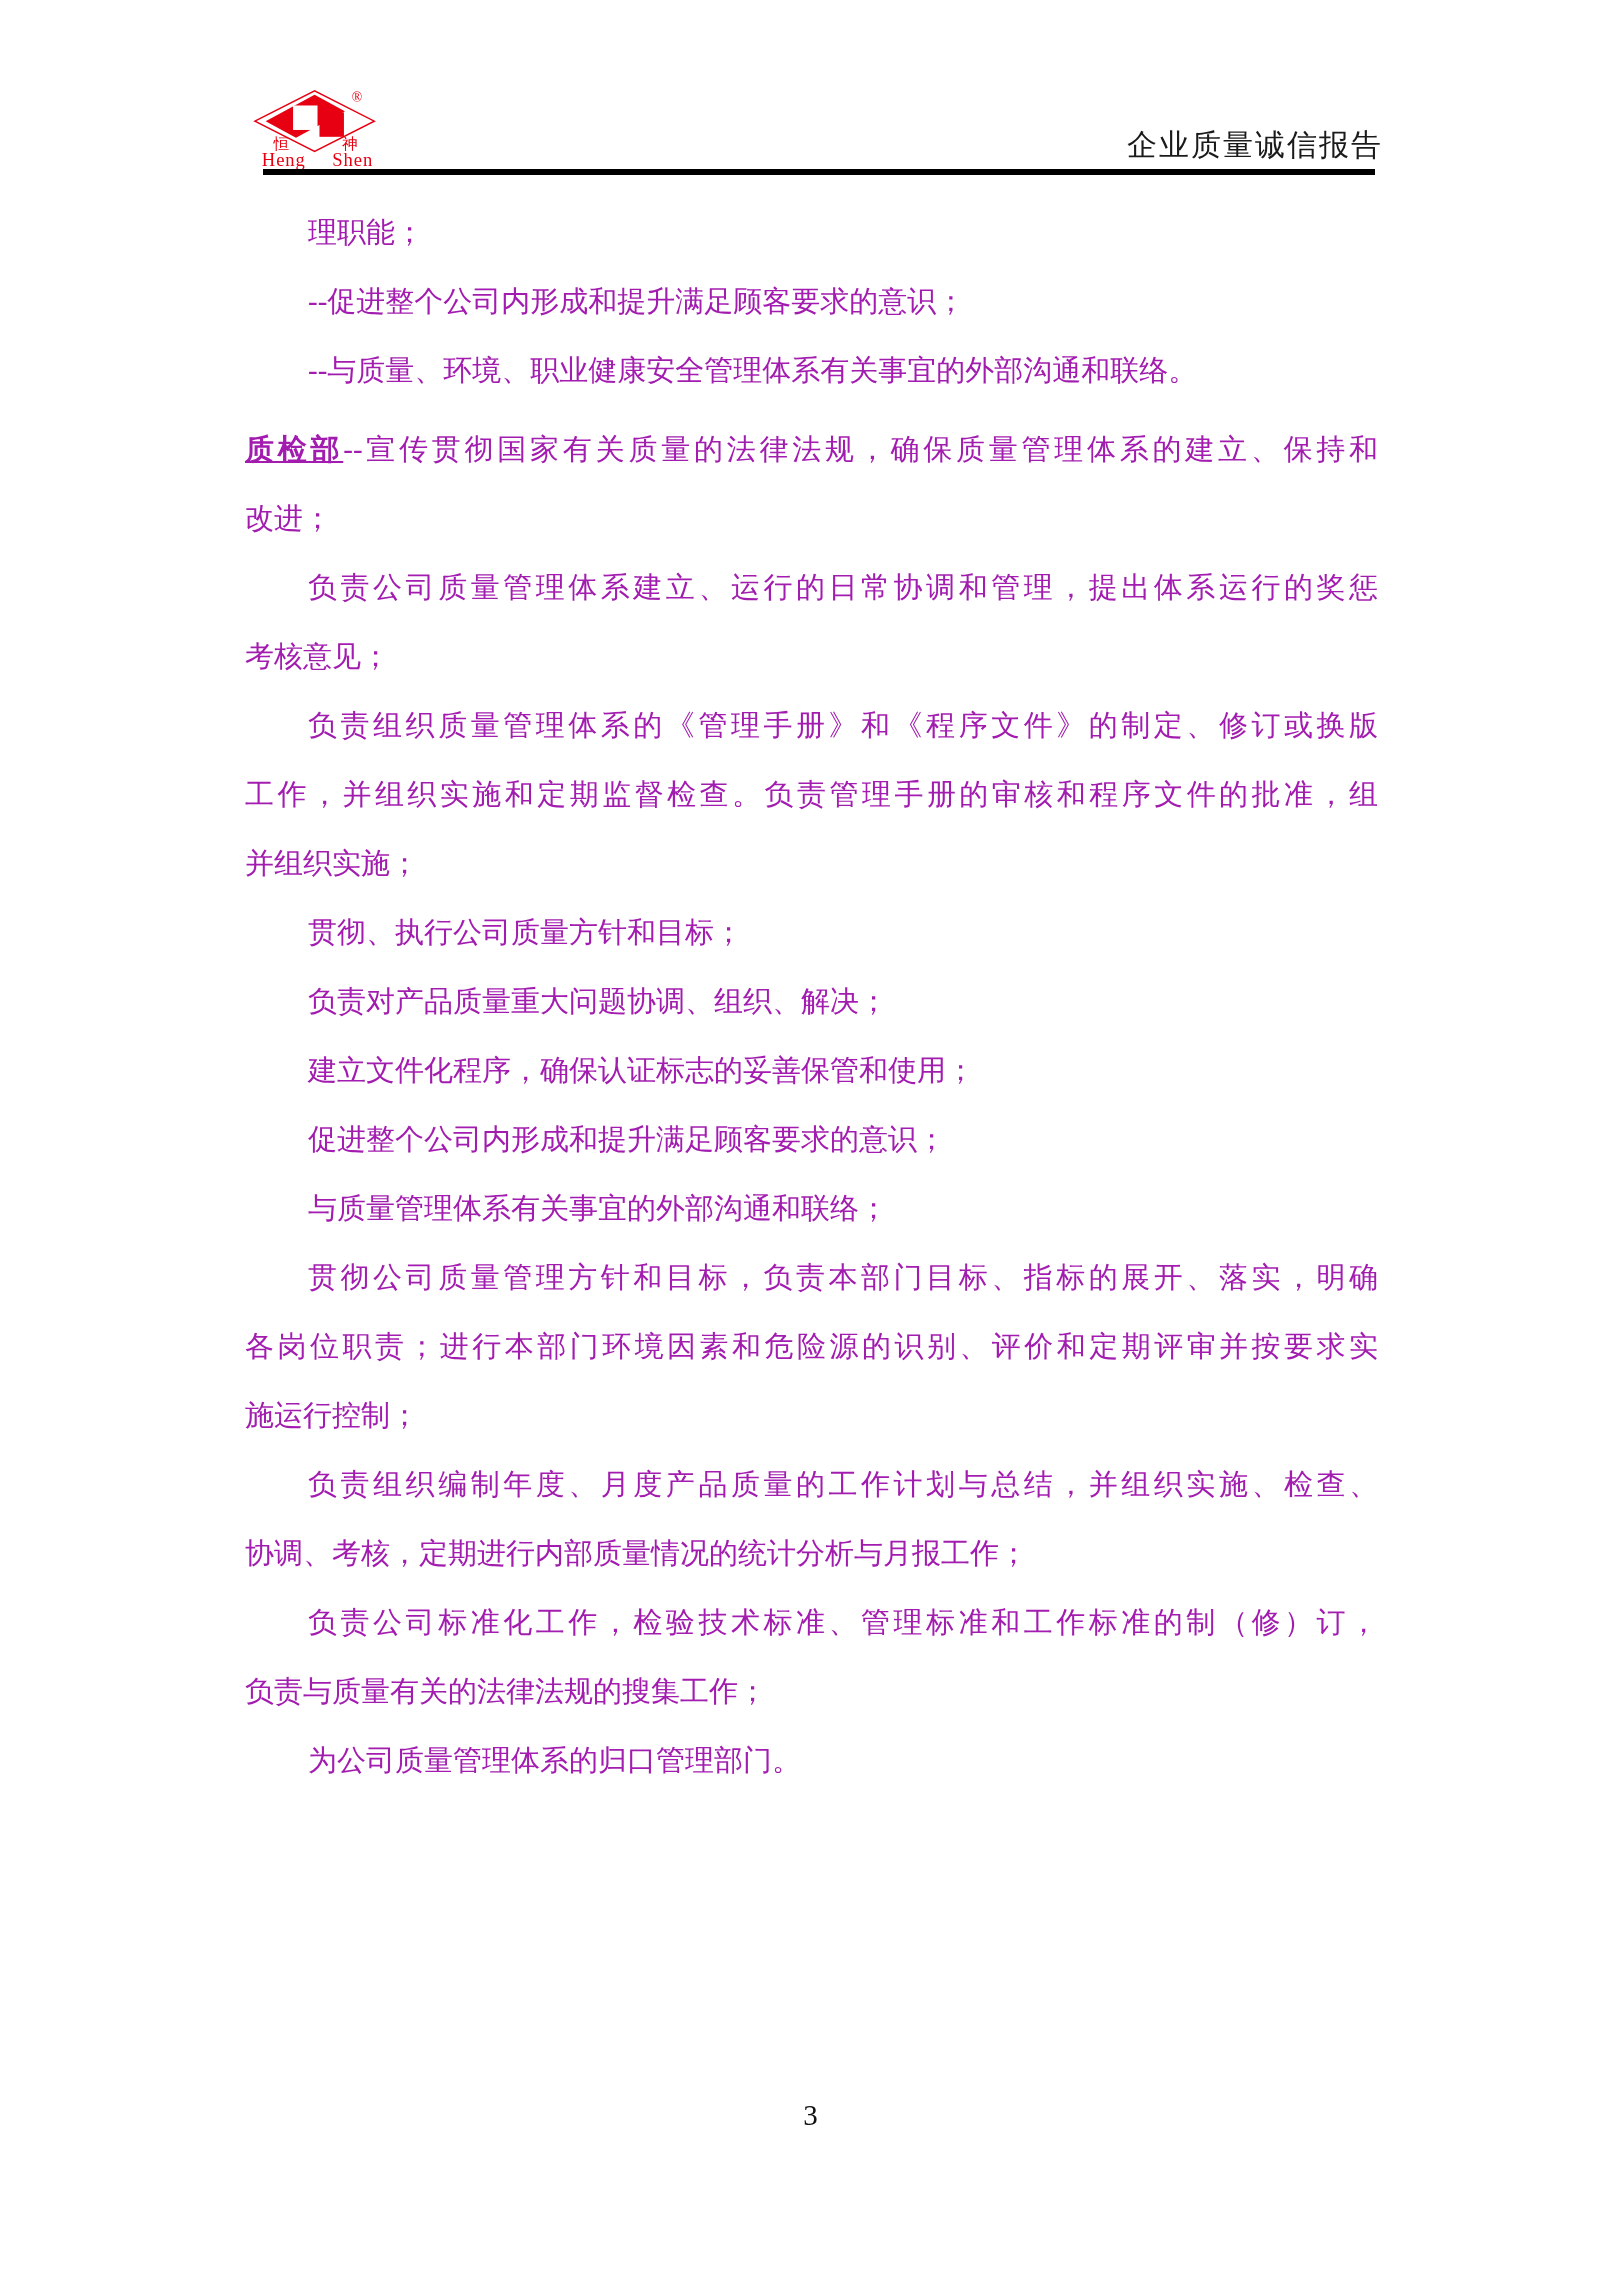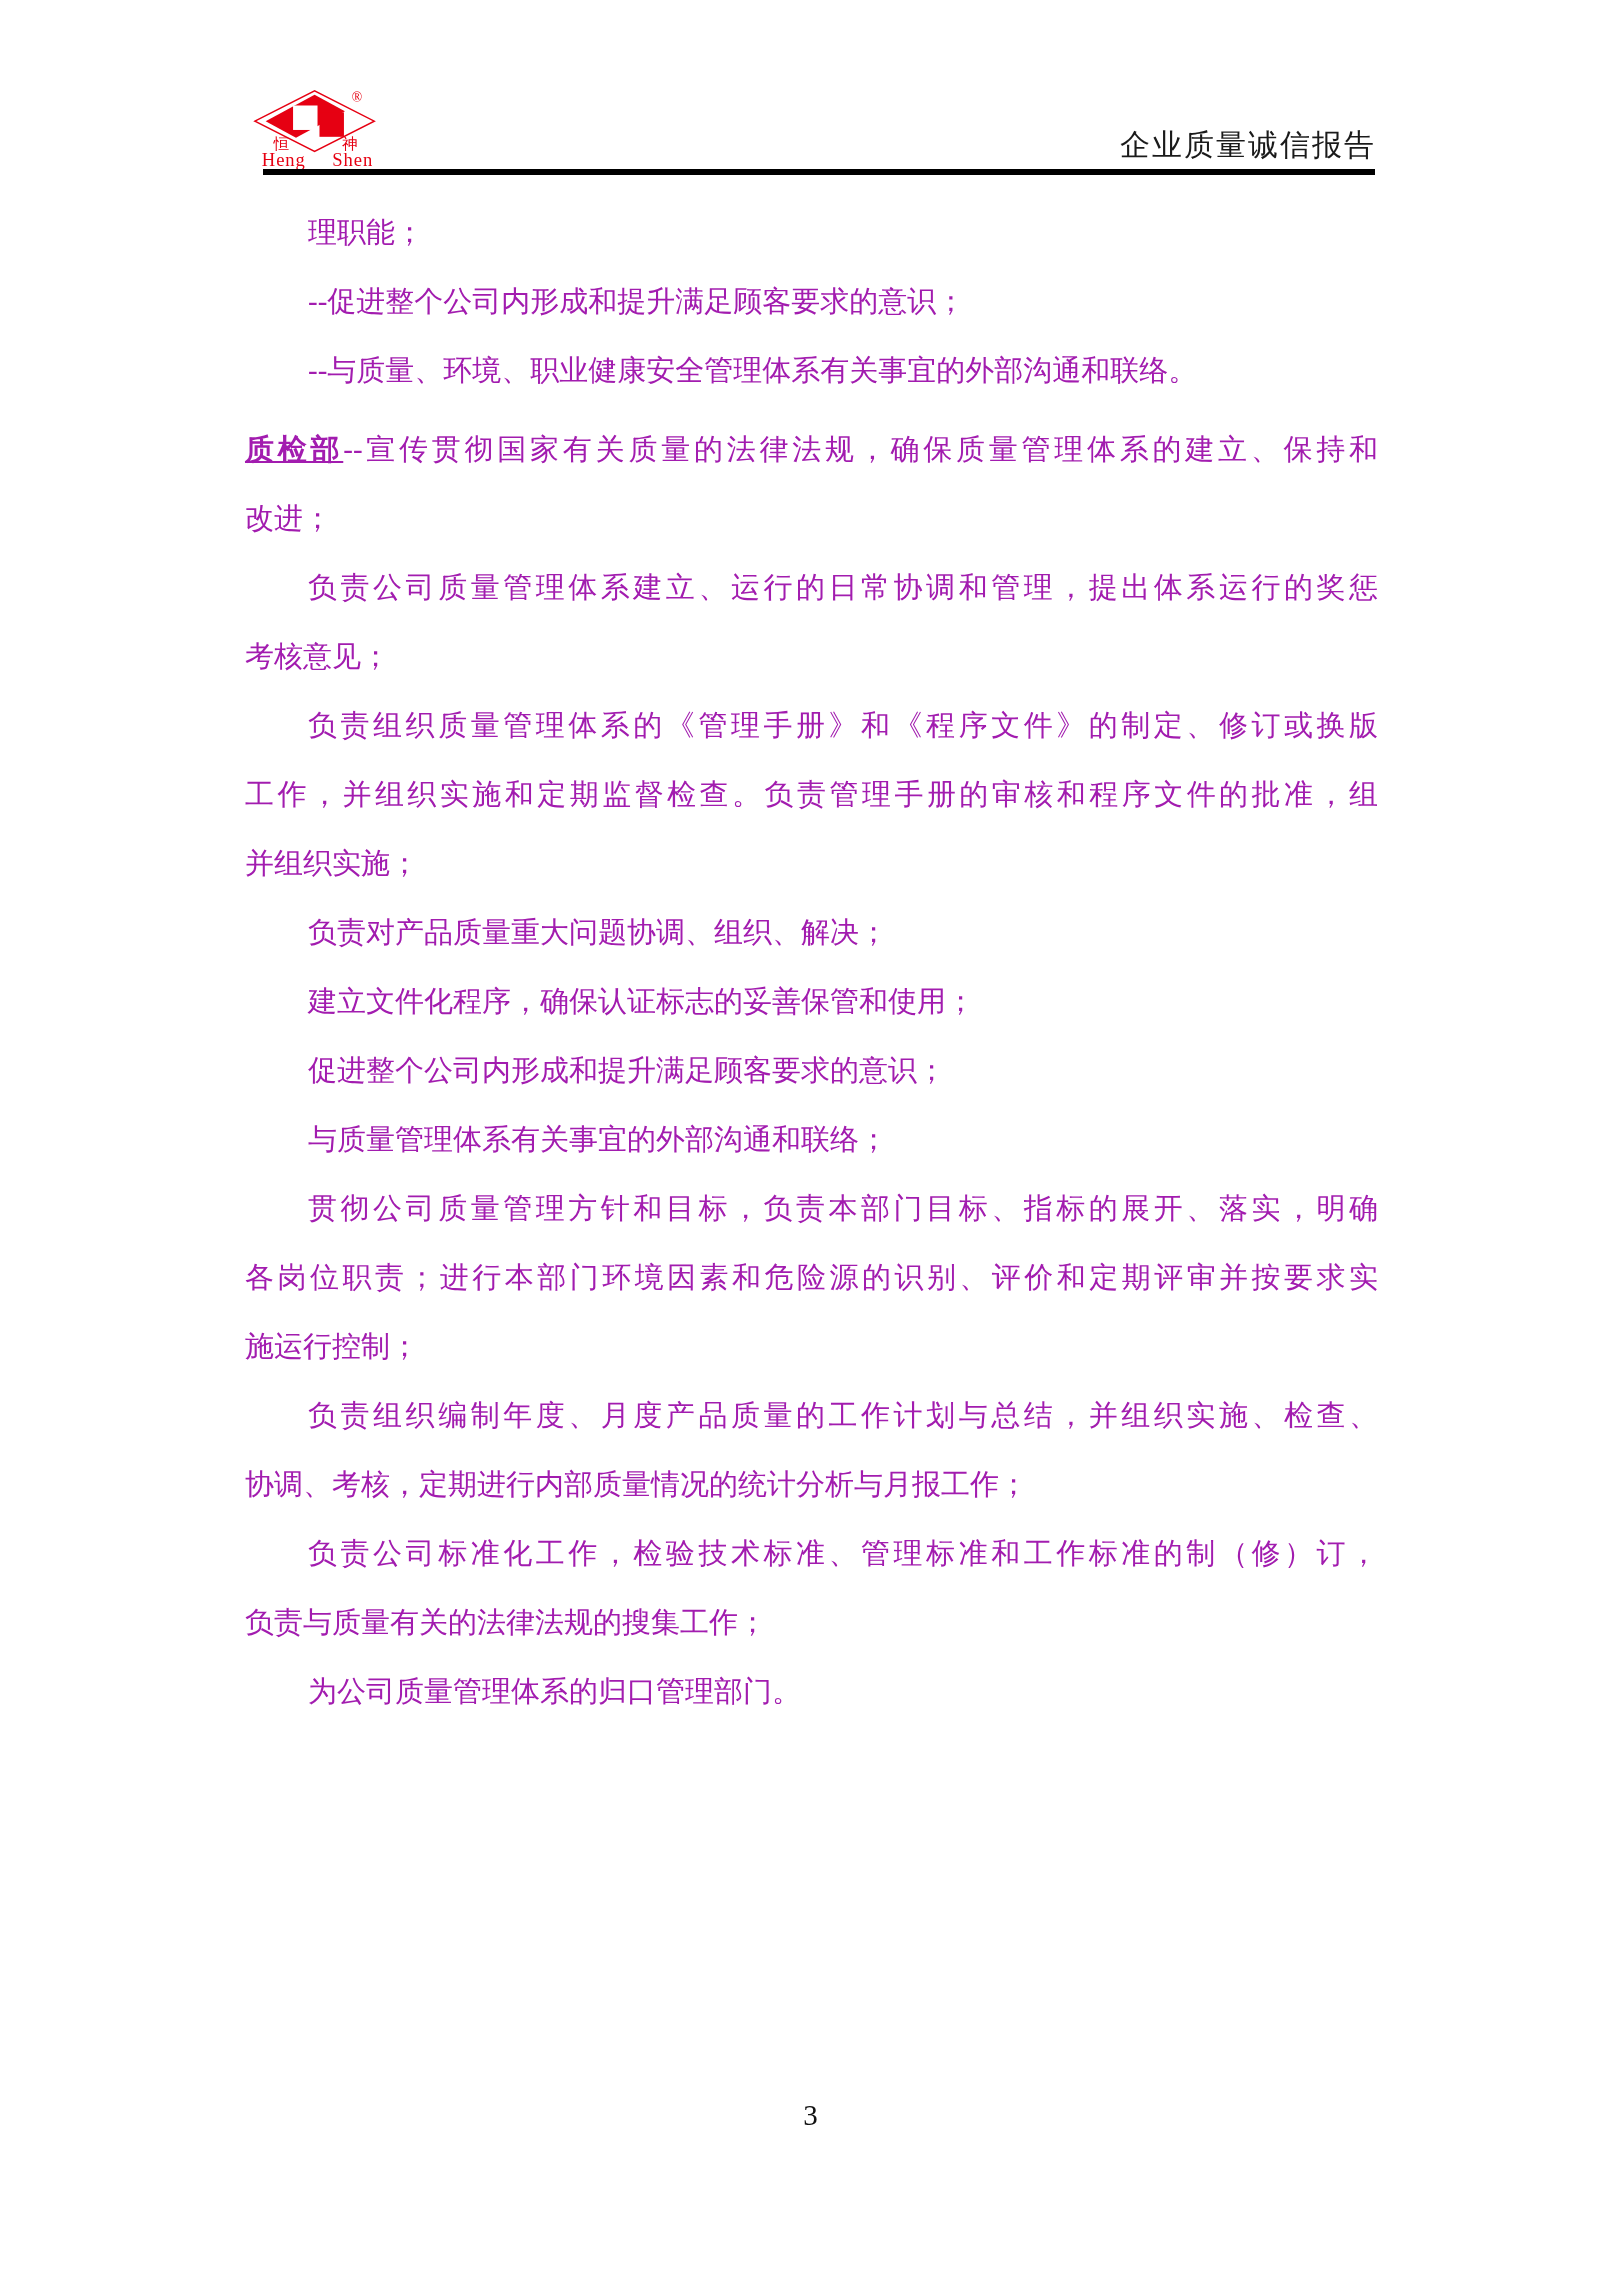--- a/index.html
+++ b/index.html
@@ -17,21 +17,21 @@
   .logo {
     position: absolute;
     left: 250px;
     top: 82px;
     width: 137px;
     height: 92px;
   }
   .header-title {
     position: absolute;
     top: 125px;
-    right: 245px;
+    right: 238px;
     font-size: 30px;
     letter-spacing: 2px;
     color: #1a1a1a;
     white-space: nowrap;
   }
   .header-rule {
     position: absolute;
     left: 263px;
     top: 169px;
     width: 1112px;
@@ -101,20 +101,21 @@
     <div class="line ind">理职能；</div>
     <div class="line ind">--促进整个公司内形成和提升满足顾客要求的意识；</div>
     <div class="line ind">--与质量、环境、职业健康安全管理体系有关事宜的外部沟通和联络。</div>
     <div class="line full par-gap"><span class="bold">质检部</span><span>--宣传贯彻国家有关质量的法律法规，确保质量管理体系的建立、保持和</span></div>
     <div class="line">改进；</div>
     <div class="line ind full">负责公司质量管理体系建立、运行的日常协调和管理，提出体系运行的奖惩</div>
     <div class="line">考核意见；</div>
     <div class="line ind full">负责组织质量管理体系的《管理手册》和《程序文件》的制定、修订或换版</div>
     <div class="line full">工作，并组织实施和定期监督检查。负责管理手册的审核和程序文件的批准，组</div>
     <div class="line">并组织实施；</div>
+    <div class="line ind">贯彻、执行公司质量方针和目标；</div>
     <div class="line ind">负责对产品质量重大问题协调、组织、解决；</div>
     <div class="line ind">建立文件化程序，确保认证标志的妥善保管和使用；</div>
     <div class="line ind">促进整个公司内形成和提升满足顾客要求的意识；</div>
     <div class="line ind">与质量管理体系有关事宜的外部沟通和联络；</div>
     <div class="line ind full">贯彻公司质量管理方针和目标，负责本部门目标、指标的展开、落实，明确</div>
     <div class="line full">各岗位职责；进行本部门环境因素和危险源的识别、评价和定期评审并按要求实</div>
     <div class="line">施运行控制；</div>
     <div class="line ind full">负责组织编制年度、月度产品质量的工作计划与总结，并组织实施、检查、</div>
     <div class="line">协调、考核，定期进行内部质量情况的统计分析与月报工作；</div>
     <div class="line ind full">负责公司标准化工作，检验技术标准、管理标准和工作标准的制（修）订，</div>

